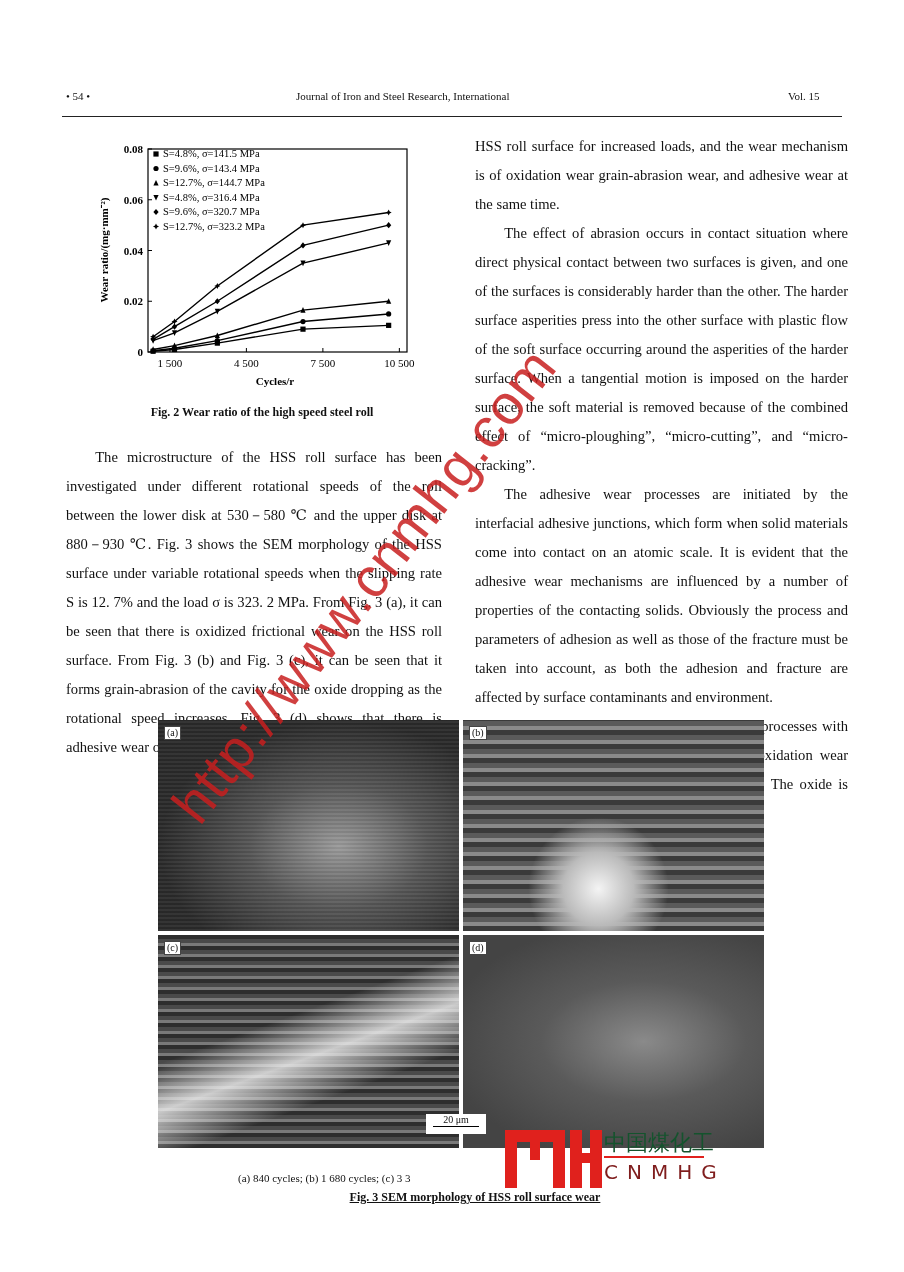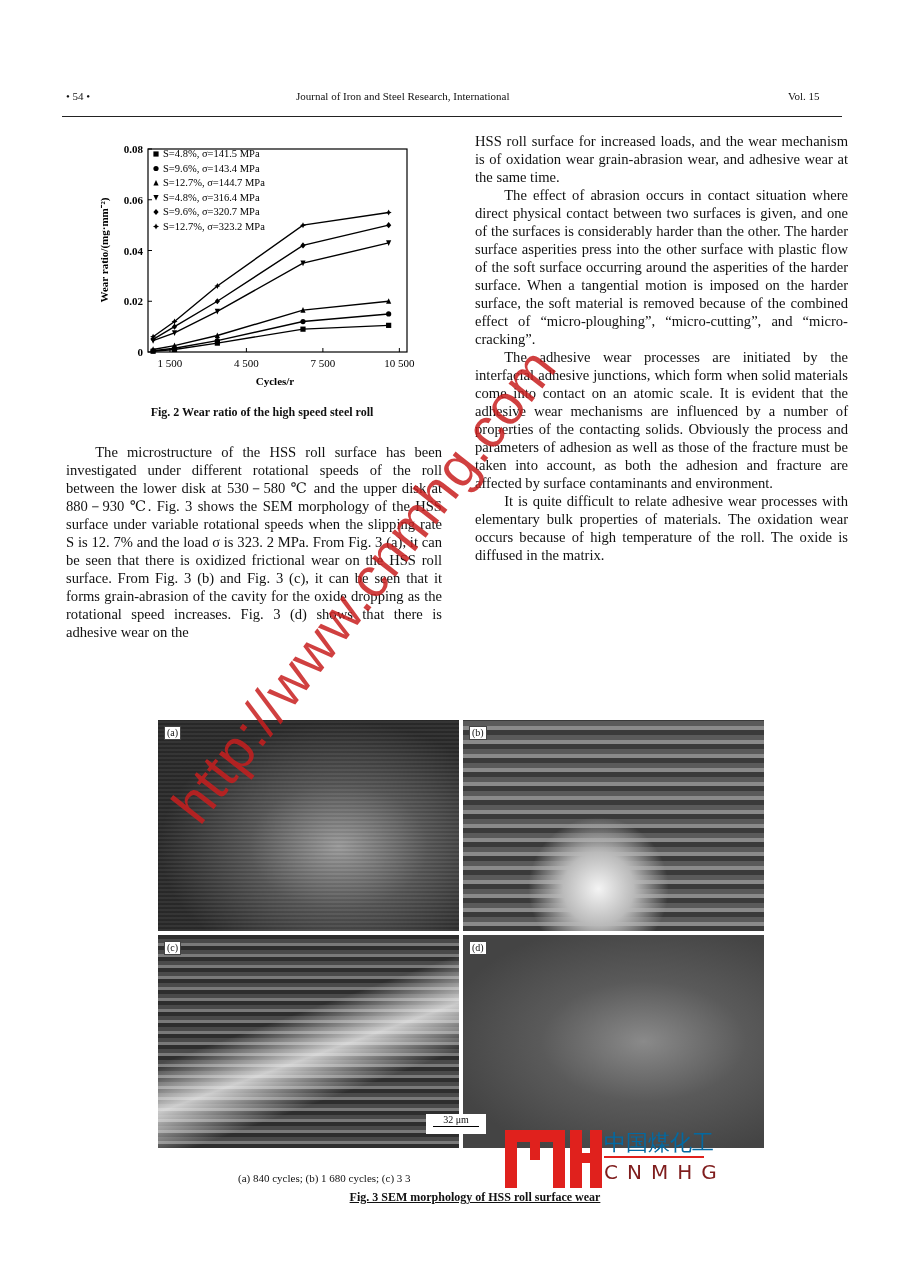--- a/index.html
+++ b/index.html
@@ -1,32 +1,32 @@
 <!DOCTYPE html>
 <html><head>
 <meta charset="utf-8">
 <style>
   html, body { margin:0; padding:0; }
   body { width:904px; height:1272px; background:#fff; position:relative; overflow:hidden;
          font-family:"Liberation Serif", "DejaVu Serif", serif; color:#111; }
   .abs { position:absolute; }
   .hdr { top:90px; font-size:11px;text-align:right; }
   .rule { left:62px; top:116px; width:780px; height:1px; background:#222; }
-  .col { font-size:14.6px; line-height:18px; text-align:justify; }
+  .col { font-size:14.6px; line-height:29px; text-align:justify; }
   .col p { margin:0; }
   .ind { text-indent:2em; }
   .figcap { font-weight:bold; font-size:12px; text-align:center; }
   .sem { position:absolute; overflow:hidden; }
   .panel-label { position:absolute; left:6px; top:6px; background:#fff; border:1px solid #444;
                  font-size:10px; padding:0 2px; line-height:12px; }
   .scale { position:absolute; background:#fff; font-size:10px; text-align:center; }
   .wm-text { position:absolute; color:rgba(200,30,30,0.85); font-family:"Liberation Sans", sans-serif;
              font-size:56px; transform-origin:left bottom; transform:rotate(-52deg); white-space:nowrap; letter-spacing:1px; }
   .logo-box { position:absolute; background:#e0211d; }
-  .logo-cn { position:absolute; font-family:"DejaVu Sans", sans-serif; color:#0369a1; }
+  .logo-cn { position:absolute; font-family:"DejaVu Sans", sans-serif; color:#14532d; }
 </style>
 </head>
 <body>
 
 <div class="abs hdr" style="left:66px;">• 54 •</div>
 <div class="abs hdr" style="left:296px;font-family:Liberation Serif, serif;">Journal of Iron and Steel Research, International</div>
 <div class="abs hdr" style="left:788px;">Vol. 15</div>
 <div class="abs rule"></div>
 
 <svg class="abs" id="chart" style="left:90px; top:138px;" width="330" height="255" viewBox="0 0 330 255">
@@ -149,21 +149,21 @@
        background: linear-gradient(160deg, transparent 40%, rgba(240,240,240,0.8) 55%, transparent 70%),
                    repeating-linear-gradient(0deg, #2e2e2e 0 4px, #7a7a7a 4px 7px, #4a4a4a 7px 11px);">
     <span class="panel-label">(c)</span>
   </div>
   <div class="sem" style="left:305px; top:215px; width:301px; height:213px;
        background: radial-gradient(ellipse at 60% 50%, #8a8a8a 0%, #5a5a5a 40%, #444 80%),
                    repeating-linear-gradient(0deg, rgba(255,255,255,0.04) 0 2px, rgba(0,0,0,0.04) 2px 4px);">
     <span class="panel-label">(d)</span>
   </div>
   <div class="scale" style="left:268px; top:394px; width:60px; height:20px;">
-    <div>32 μm</div>
+    <div>20 μm</div>
     <div style="margin:1px auto 0; width:46px; height:1px; background:#000;"></div>
   </div>
 </div>
 
 <div class="abs" style="left:238px; top:1172px; font-size:11px;">(a) 840 cycles;     (b) 1 680 cycles;     (c) 3 3</div>
 <div class="abs figcap" style="left:172px; top:1190px; width:606px;text-decoration:underline;">Fig. 3   SEM morphology of HSS roll surface wear</div>
 
 <div class="wm-text" style="left:210px; top:770px;">http://www.cnmhg.com</div>
 
 <div>

